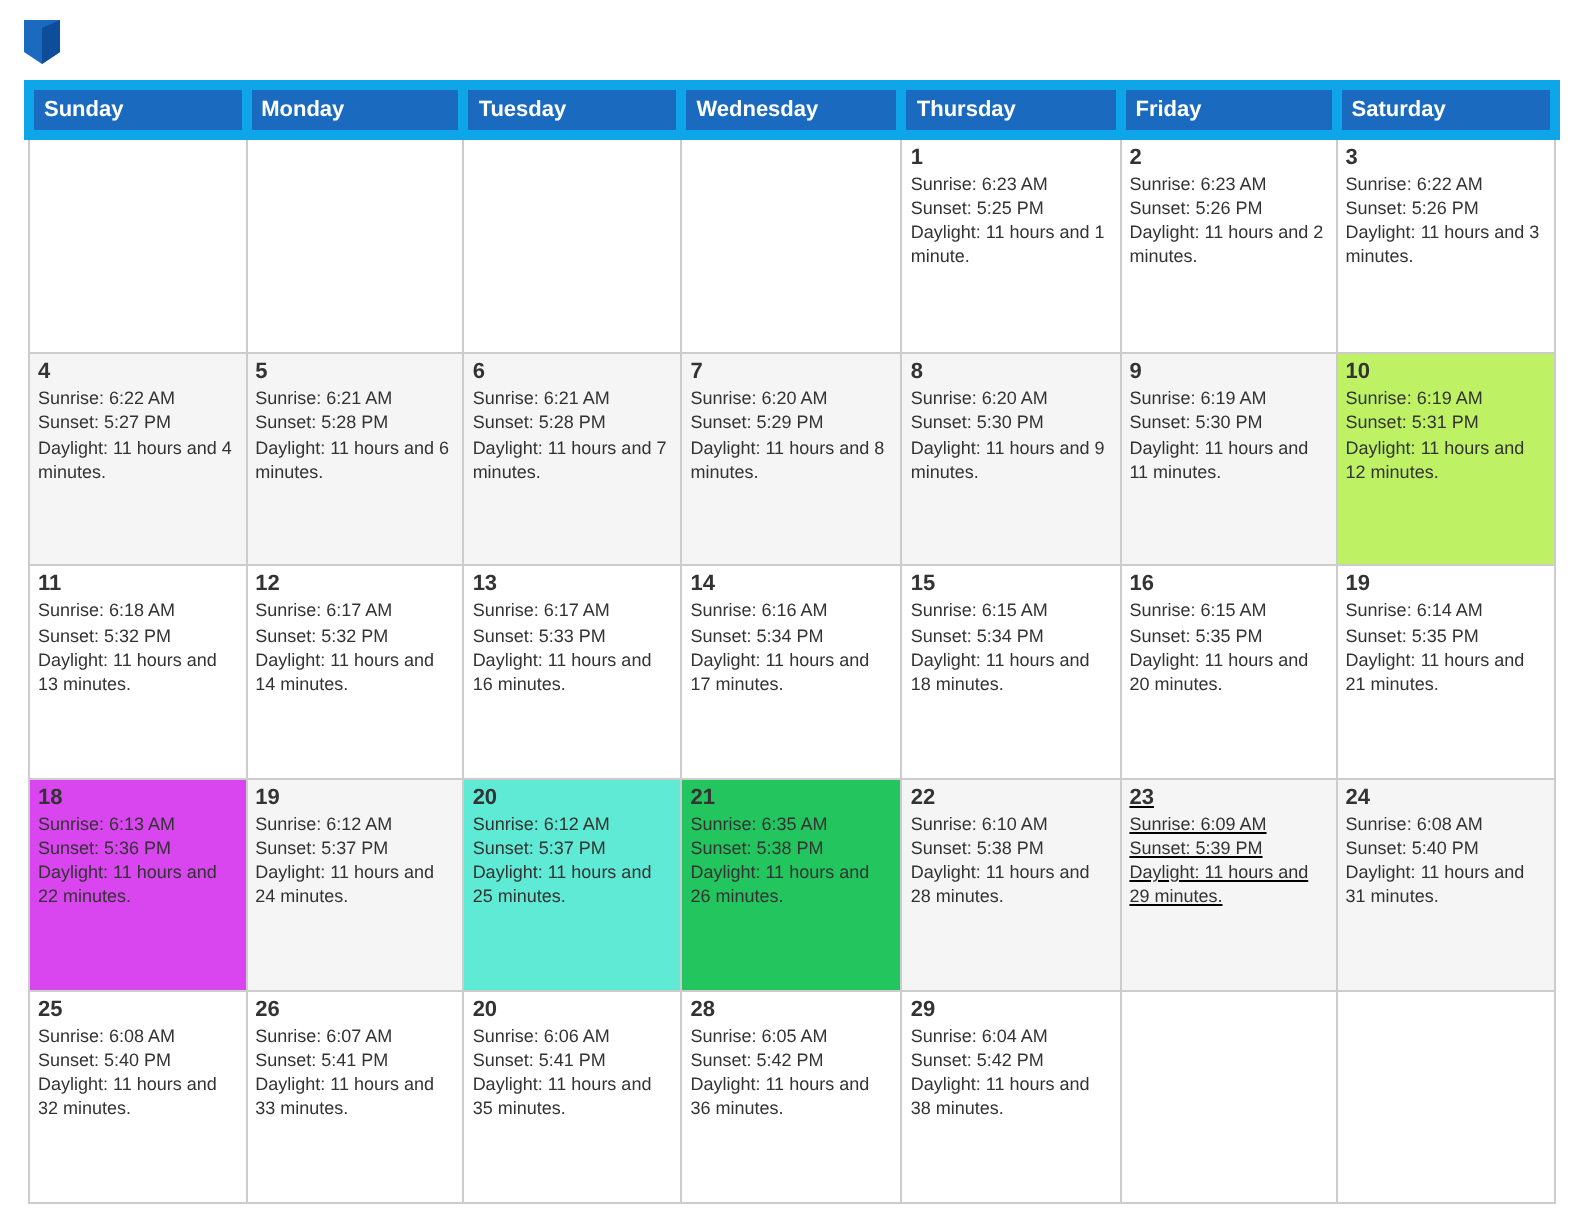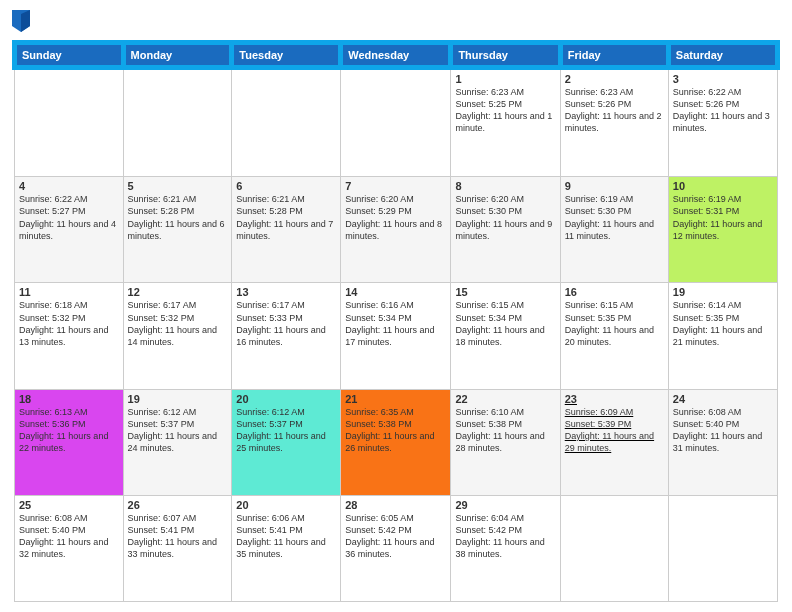--- a/index.html
+++ b/index.html
@@ -243,21 +243,21 @@
             <div class="day-info">Sunrise: 6:12 AM
 Sunset: 5:37 PM
 Daylight: 11 hours and 24 minutes.</div>
           </td>
           <td style="background: #5eead4;">
             <span class="day-num">20</span>
             <div class="day-info">Sunrise: 6:12 AM
 Sunset: 5:37 PM
 Daylight: 11 hours and 25 minutes.</div>
           </td>
-          <td style="background: #f97316;">
+          <td style="background: #22c55e;">
             <span class="day-num">21</span>
             <div class="day-info">Sunrise: 6:35 AM
 Sunset: 5:38 PM
 Daylight: 11 hours and 26 minutes.</div>
           </td>
           <td style="background: rgb(245, 245, 245);">
             <span class="day-num">22</span>
             <div class="day-info">Sunrise: 6:10 AM
 Sunset: 5:38 PM
 Daylight: 11 hours and 28 minutes.</div>

